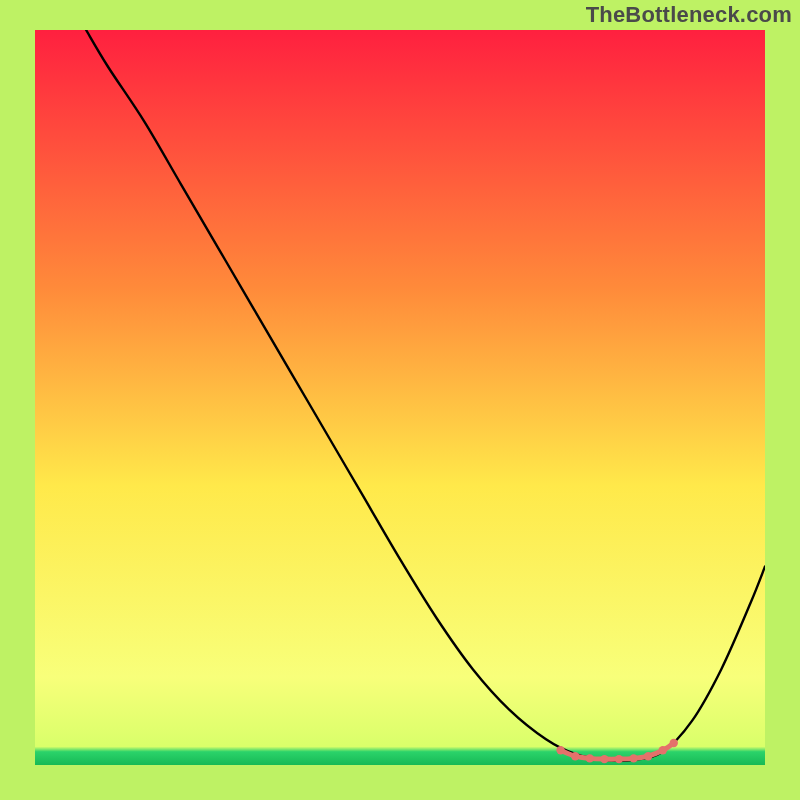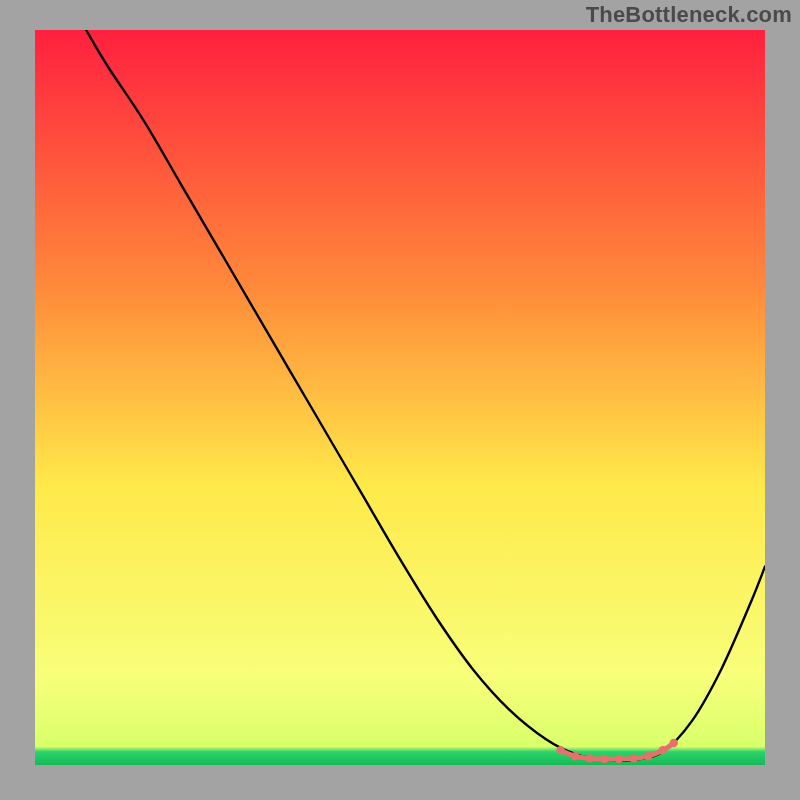--- a/index.html
+++ b/index.html
@@ -1,21 +1,21 @@
 <!DOCTYPE html>
 <html><head>
 <meta charset="utf-8">
 <style>
   * { margin: 0; padding: 0; box-sizing: border-box; }
   html, body { width: 800px; height: 800px; overflow: hidden; background: #000; }
   .stage {
     position: relative;
     width: 800px;
     height: 800px;
-    background: #a3a3a3;
+    background: #bef264;
   }
   .watermark {
     position: absolute;
     top: 2px;
     right: 8px;
     font-family: Arial, Helvetica, sans-serif;
     font-size: 22px;
     font-weight: 600;
     color: #4a4a4a;
     letter-spacing: 0.2px;

